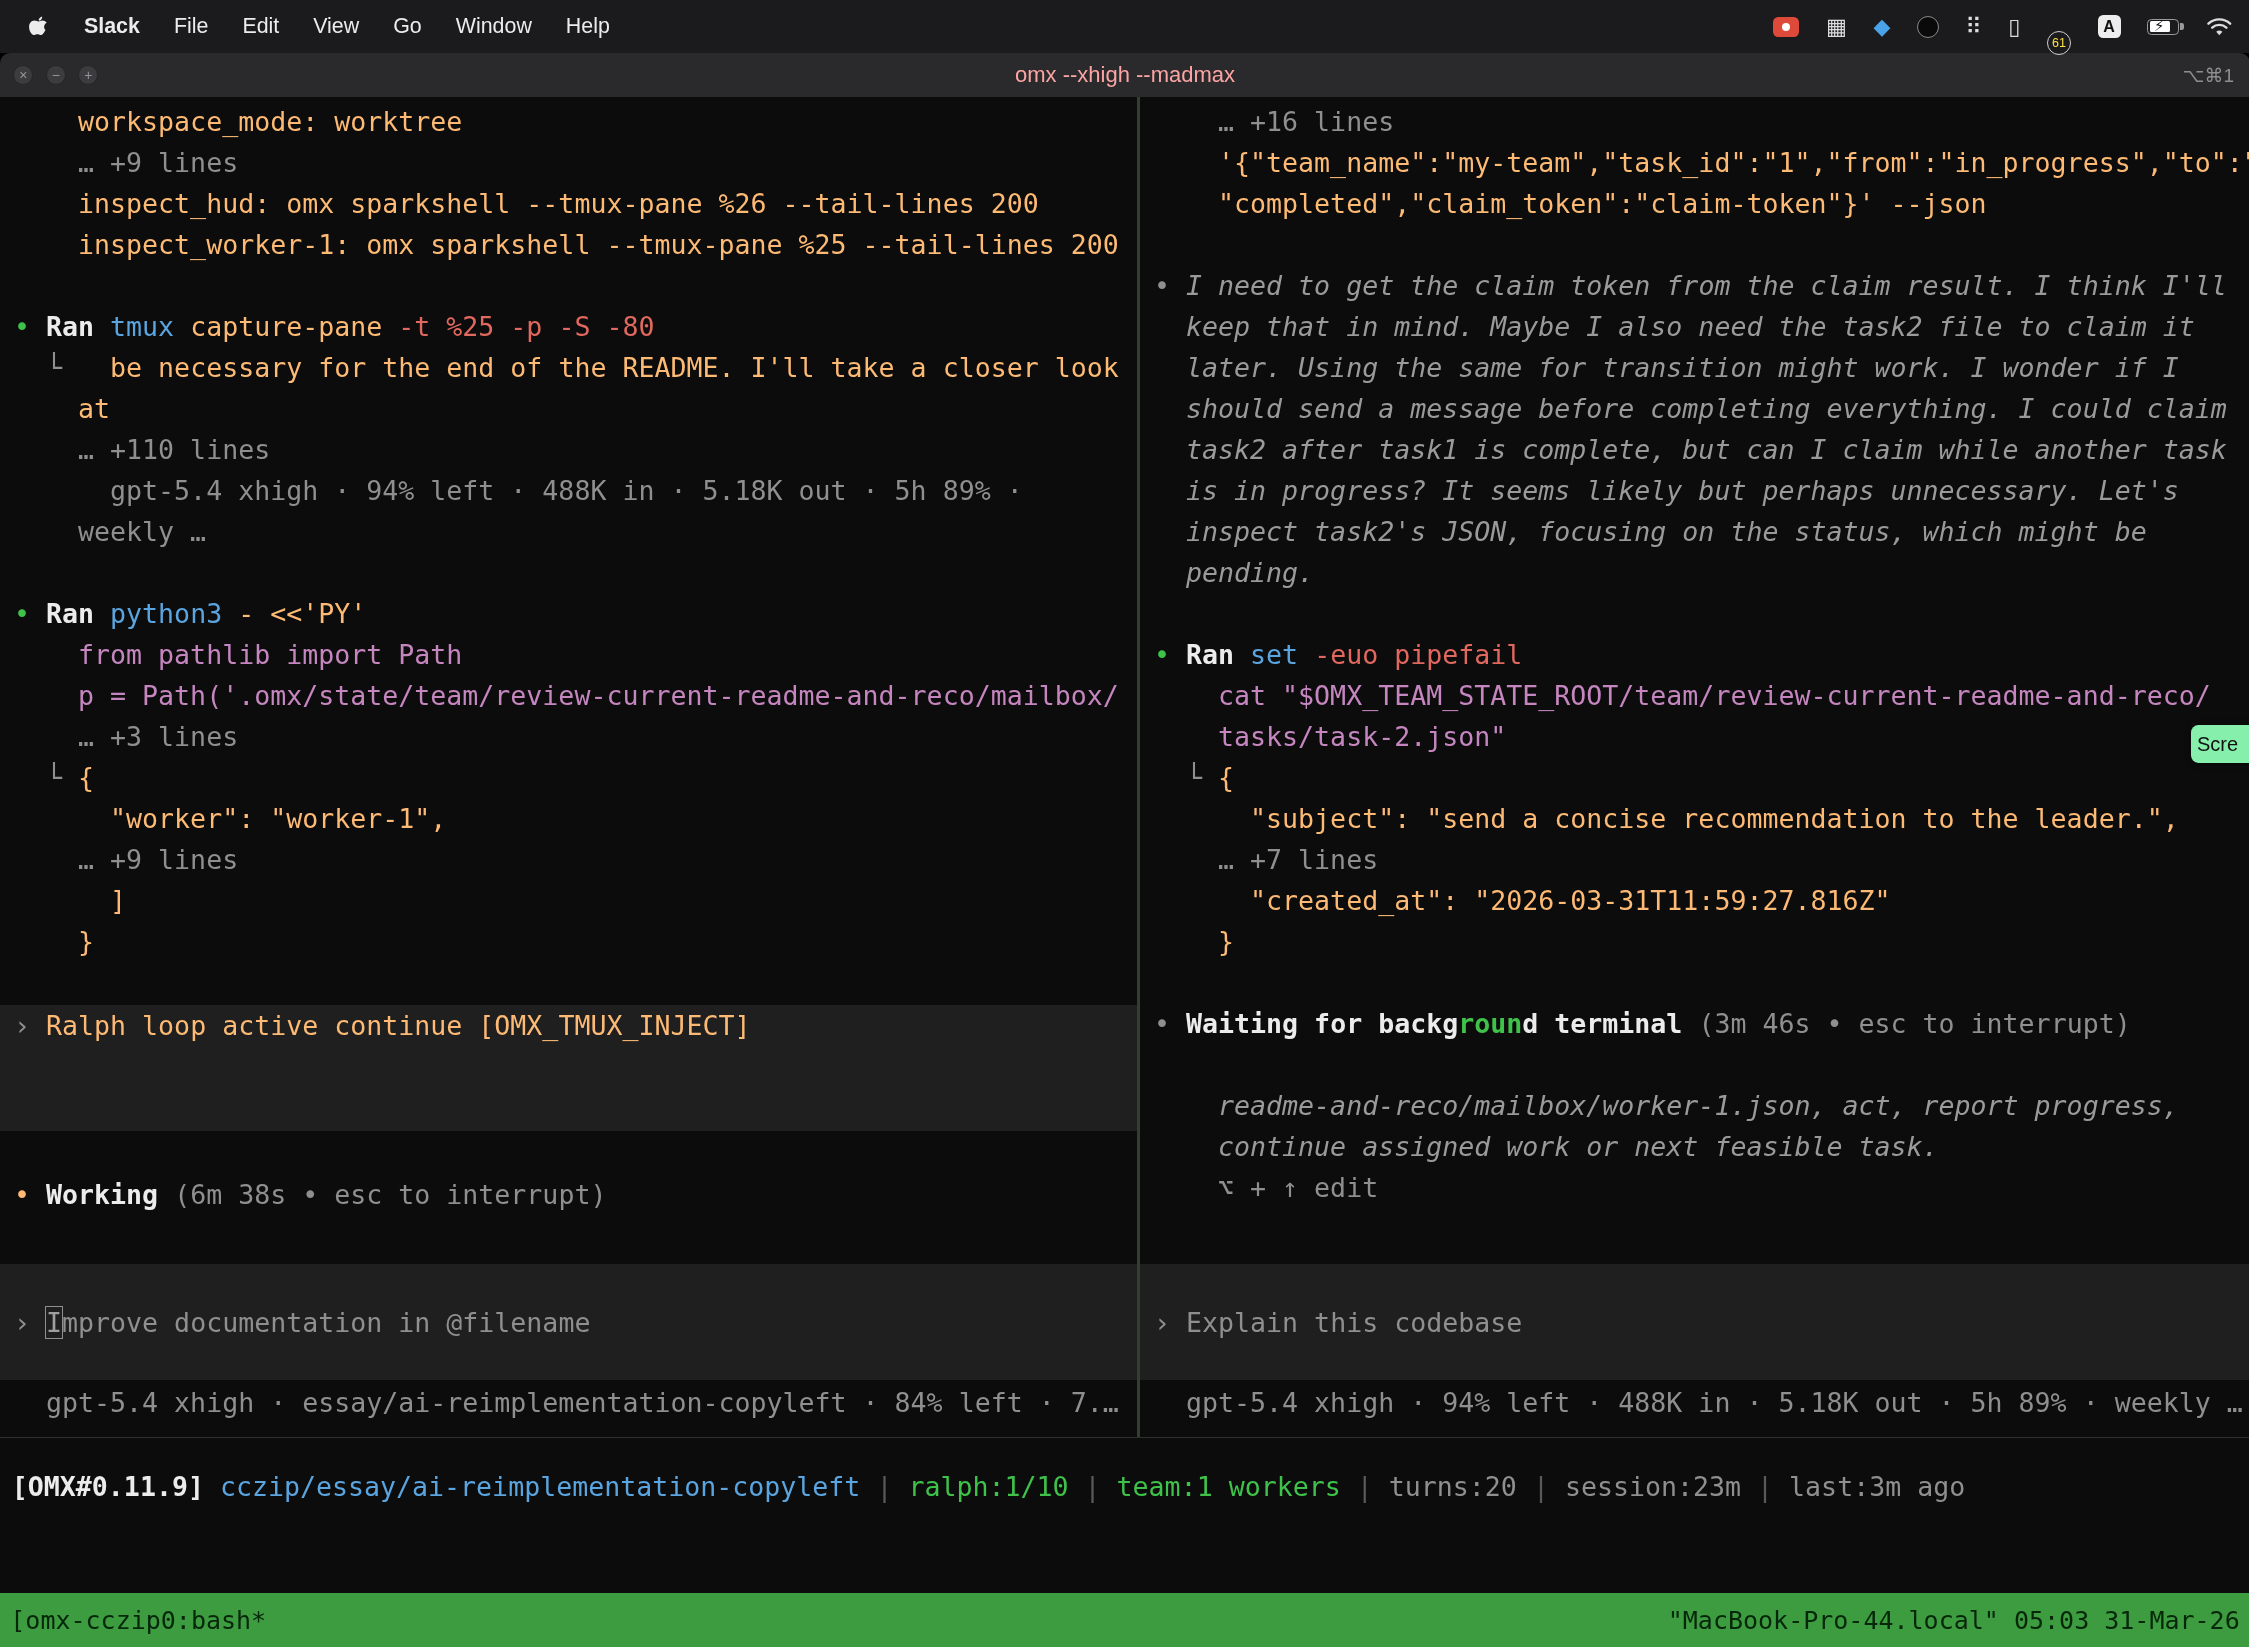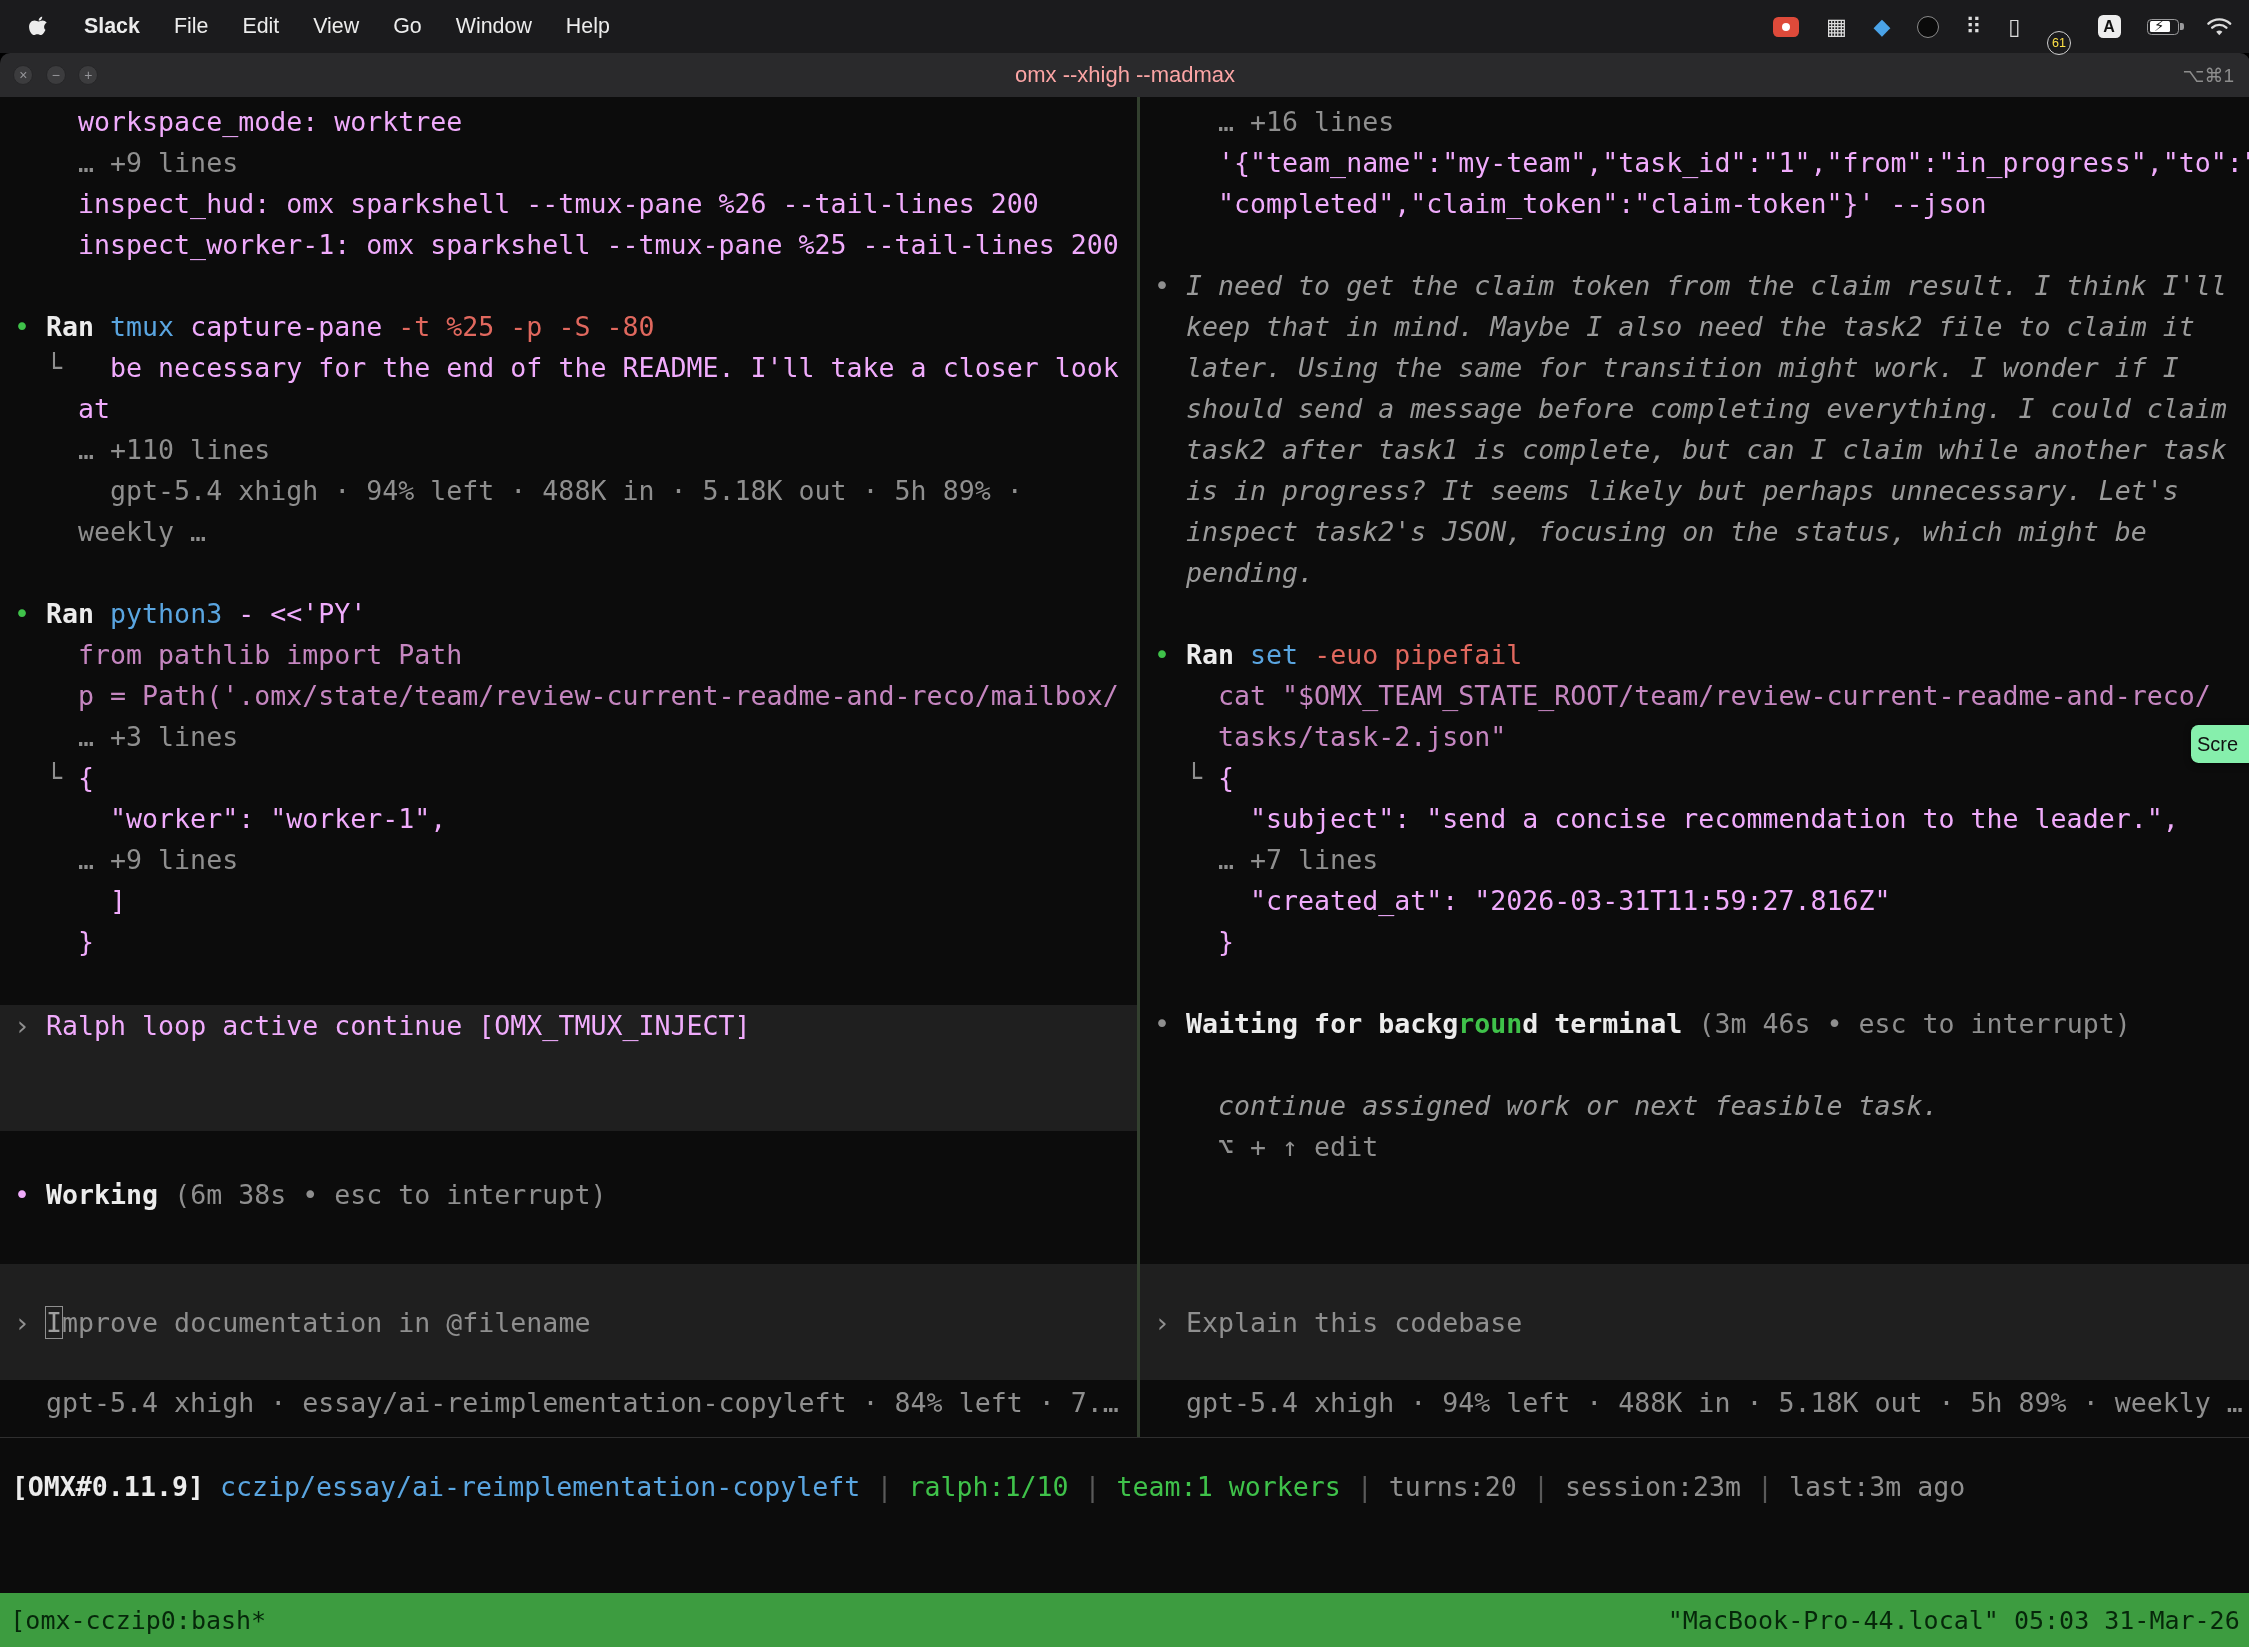--- a/index.html
+++ b/index.html
@@ -52,21 +52,21 @@
   .divider { width:3px; background:#33402f; }
   .pane-right { flex:1; }
   .pane-main { padding-top:4.4px; }
   .line { white-space:pre; height:41px; padding-left:14px; }
   .band { background:#1f1f1f; height:126px; display:flex; flex-direction:column; justify-content:flex-start; }
   .input-band { position:absolute; left:0; right:0; top:1167px; height:116px; background:#1f1f1f;
                 display:flex; flex-direction:column; justify-content:center; cursor:text; }
   .footer-line { position:absolute; left:0; right:0; top:1285px; }
 
   
-  .c-fg   { color:#f0abfc;margin-top:12px; }
+  .c-fg   { color:#fdba74;margin-top:12px; }
   .c-dim  { color:#8f8f8f; }
   .c-dim2 { color:#5a5a5a; }
   .c-grn  { color:#3fc24a; }
   .c-blu  { color:#5aa5e0; }
   .c-red  { color:#e0685e; }
   .c-mag  { color:#c586c0; }
   .c-bold { color:#ececec; font-weight:bold; }
   .c-boldfg { color:#ececec; font-weight:bold; }
   .c-boldgrn { color:#3fc24a; font-weight:bold; }
   .c-ital { color:#9a9a9a; font-style:italic; }
@@ -194,20 +194,21 @@
           <div class="line"><span class="c-fg">    </span><span class="c-mag">cat "$OMX_TEAM_STATE_ROOT/team/review-current-readme-and-reco/</span></div>
           <div class="line"><span class="c-mag">    tasks/task-2.json"</span></div>
           <div class="line"><span class="c-dim">  └ </span><span class="c-fg">{</span></div>
           <div class="line"><span class="c-fg">      "subject": "send a concise recommendation to the leader.",</span></div>
           <div class="line"><span class="c-dim">    … +7 lines</span></div>
           <div class="line"><span class="c-fg">      "created_at": "2026-03-31T11:59:27.816Z"</span></div>
           <div class="line"><span class="c-fg">    }</span></div>
           <div class="line"></div>
           <div class="line"><span class="c-dim">• </span><span class="c-bold">Waiting for backg</span><span class="c-boldgrn">roun</span><span class="c-bold">d terminal </span><span class="c-dim">(3m 46s • esc to interrupt)</span></div>
           <div class="line"></div>
+          <div class="line"><span class="c-ital">    readme-and-reco/mailbox/worker-1.json, act, report progress,</span></div>
           <div class="line"><span class="c-ital">    continue assigned work or next feasible task.</span></div>
           <div class="line"><span class="c-dim">    ⌥ + ↑ edit</span></div>
         </div>
     <div class="input-band">
           <div class="line"><span class="c-dim">› </span><span class="c-dim">Explain this codebase</span></div>
         </div>
         <div class="footer-line line"><span class="c-dim">  gpt-5.4 xhigh · 94% left · 488K in · 5.18K out · 5h 89% · weekly …</span></div>
       </div>
   </div>
 

